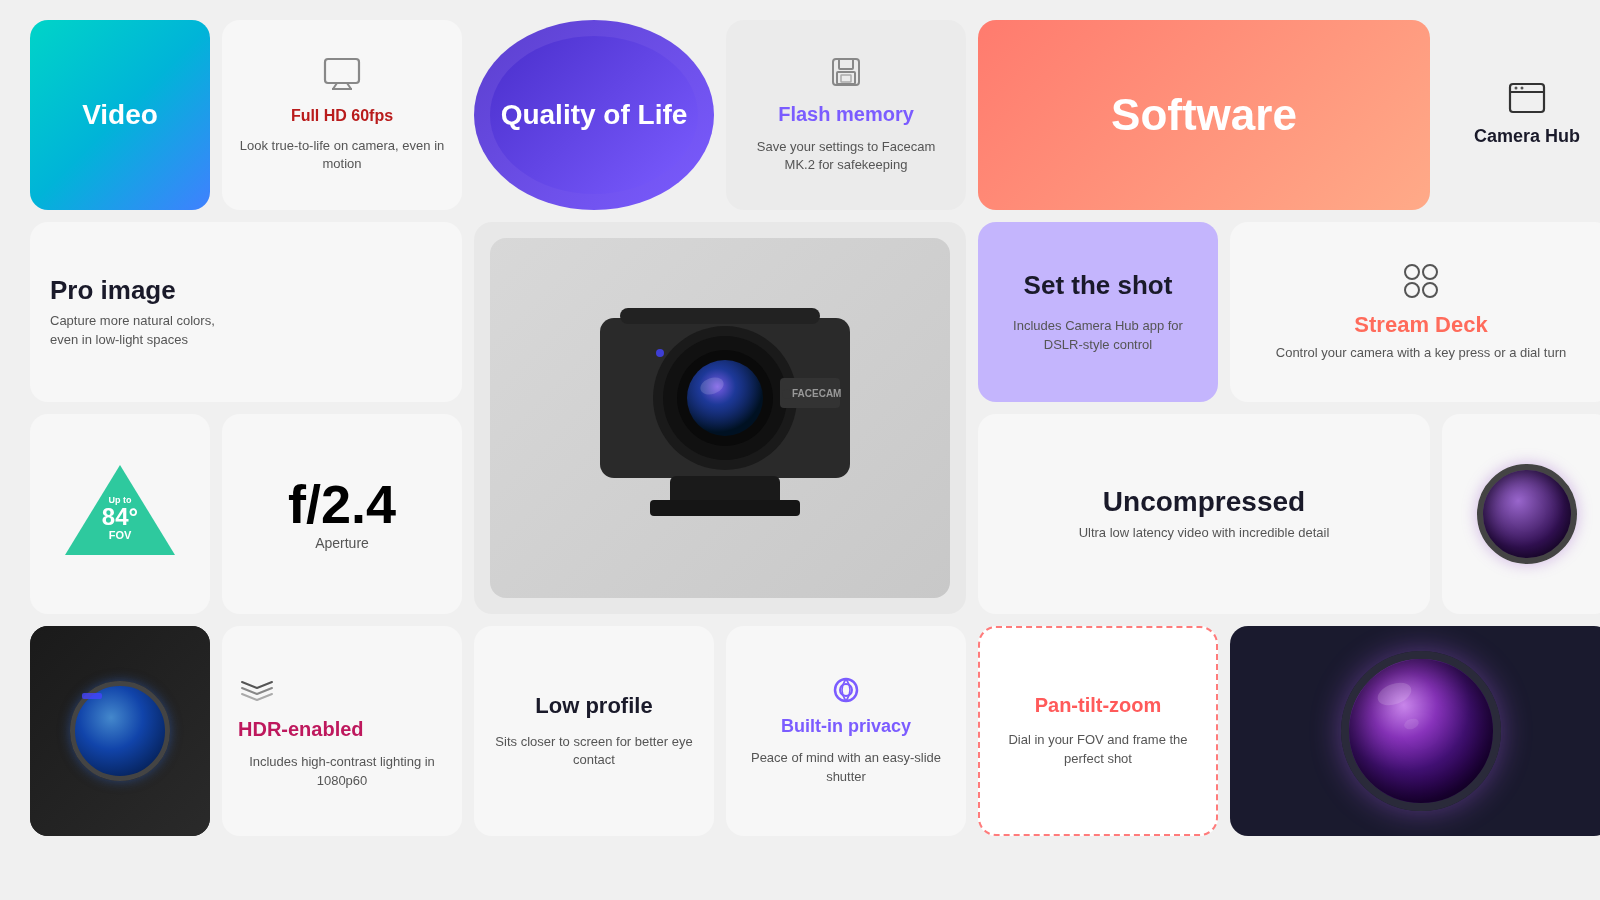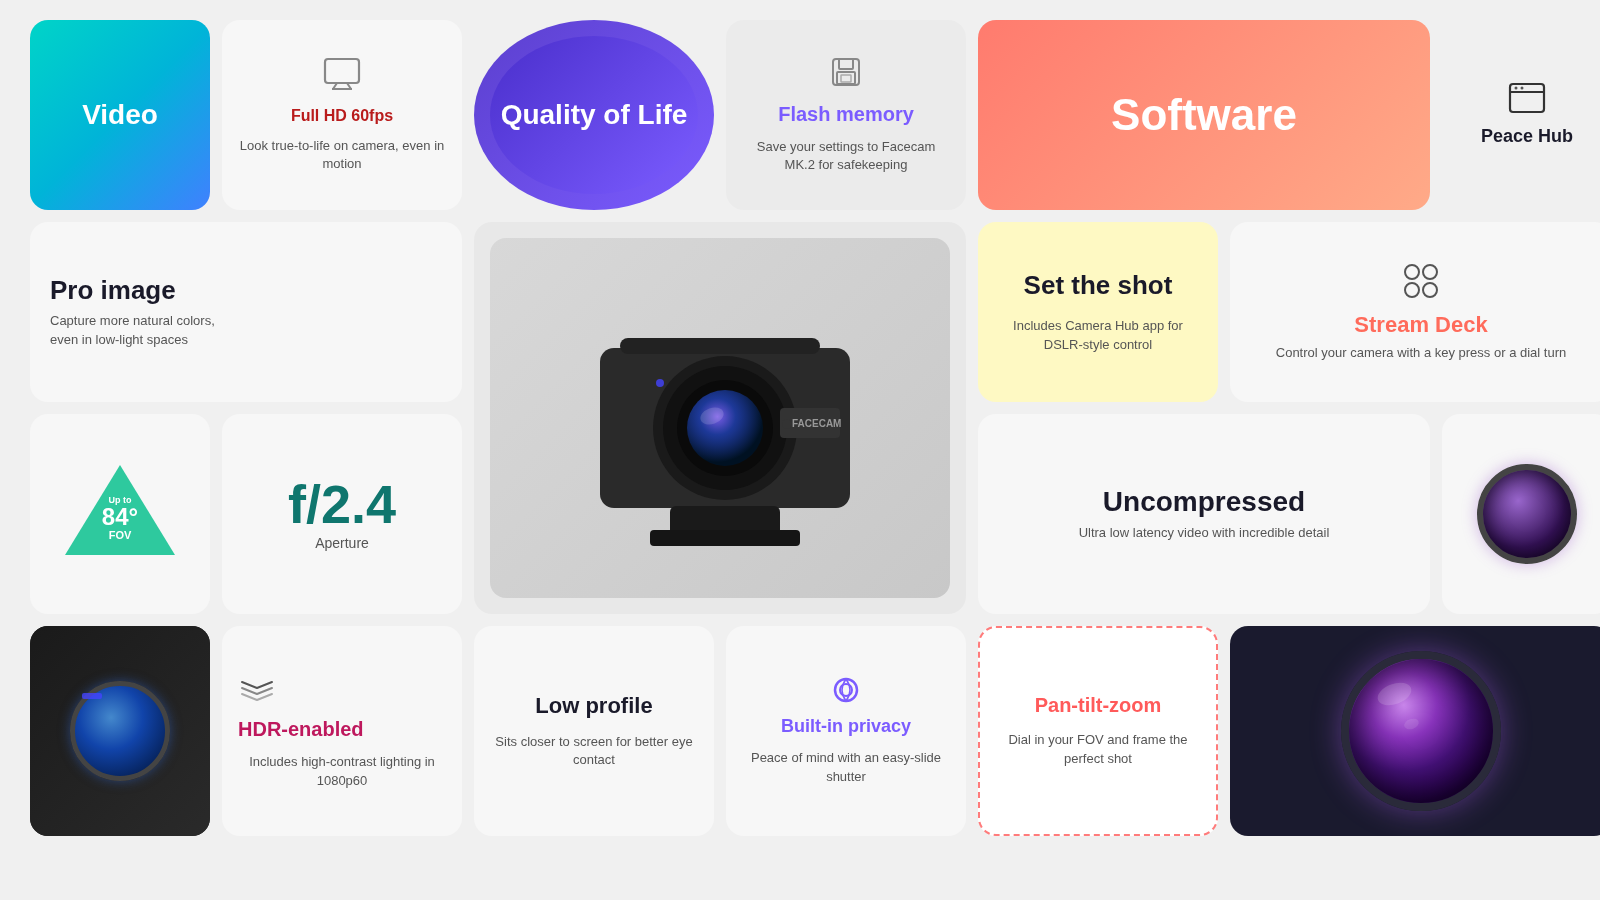--- a/index.html
+++ b/index.html
@@ -140,21 +140,21 @@
     .teal { color: #00c0b0; }
     .white { color: white; text-align: center; }
 
     .big-title { font-size: 28px; font-weight: 800; }
     .desc { font-size: 13px; color: #555; line-height: 1.4; margin-top: 6px; }
 
     
     .aperture-big {
       font-size: 54px;
       font-weight: 900;
-      color: #0f766e;
+      color: #000000;
       line-height: 1;
     }
 
     
     .quality-circle {
       width: 100%;
       height: 100%;
       border-radius: 50%;
       background: linear-gradient(135deg, #4a2fcc, #7b5cff);
       display: flex;
@@ -306,32 +306,32 @@
 
   <div class="card card-camerahub">
     <span style="margin-bottom:8px;">
       <svg width="38" height="32" viewBox="0 0 38 32" fill="none">
         <rect x="2" y="2" width="34" height="28" rx="3" stroke="#333" stroke-width="2.2" fill="none"></rect>
         <line x1="2" y1="10" x2="36" y2="10" stroke="#333" stroke-width="2"></line>
         <circle cx="8" cy="6" r="1.5" fill="#555"></circle>
         <circle cx="14" cy="6" r="1.5" fill="#555"></circle>
       </svg>
     </span>
-    <div class="camerahub-label" style="font-size:18px; font-weight:900; line-height:1.2; text-align:center;">Peace Hub</div>
+    <div class="camerahub-label" style="font-size:18px; font-weight:900; line-height:1.2; text-align:center;">Camera Hub</div>
   </div>
 
   <div class="card card-proimage">
     <div class="proimage-left">
       <div class="pro-title">Pro image</div>
       <div class="desc">Capture more natural colors, even in low-light spaces</div>
     </div>
   </div>
 
   <div class="card card-camera-main">
-    <div style="width:100%; height:100%; background: linear-gradient(135deg, #d8d8d8, #c8c8c8); border-radius:16px; display:flex; align-items:center; justify-content:center; overflow:hidden;">
+    <div style="width:100%; height:100%; background: linear-gradient(135deg, #d8d8d8, #c8c8c8); border-radius:16px; display:flex; justify-content:center; overflow:hidden;">
 
       <svg width="360" height="300" viewBox="0 0 360 300" fill="none">
 
         <rect x="60" y="80" width="250" height="160" rx="14" fill="#2a2a2a"></rect>
 
         <circle cx="185" cy="160" r="72" fill="#1a1a1a"></circle>
         <circle cx="185" cy="160" r="62" fill="#111"></circle>
         <circle cx="185" cy="160" r="48" fill="#0a0a0a"></circle>
 
         <circle cx="185" cy="160" r="38" fill="url(#lensGrad)"></circle>
@@ -353,21 +353,21 @@
 
         <rect x="130" y="238" width="110" height="30" rx="6" fill="#1a1a1a"></rect>
         <rect x="110" y="262" width="150" height="16" rx="4" fill="#151515"></rect>
 
         <text x="252" y="159" font-size="10" fill="#999" font-family="Arial" font-weight="bold">FACECAM</text>
         <circle cx="247" cy="156" r="5" fill="#333"></circle>
       </svg>
     </div>
   </div>
 
-  <div class="card set-shot-right" style="background:#fef9c3; border-radius:18px;">
+  <div class="card set-shot-right" style="background:#c4b5fd; border-radius:18px;">
     <div style="font-size:26px; font-weight:900; color:#1a1a2a; margin-bottom:10px; line-height:1.2;">Set the shot</div>
     <div class="desc">Includes Camera Hub app for DSLR-style control</div>
   </div>
 
   <div class="card card-streamdeck" style="background:#f7f7f7; border-radius:18px; grid-column:6/8; grid-row:2;">
     <span style="margin-bottom:8px;">
       <svg width="38" height="38" viewBox="0 0 38 38" fill="none">
         <circle cx="10" cy="10" r="7" stroke="#555" stroke-width="2" fill="none"></circle>
         <circle cx="28" cy="10" r="7" stroke="#555" stroke-width="2" fill="none"></circle>
         <circle cx="10" cy="28" r="7" stroke="#555" stroke-width="2" fill="none"></circle>

